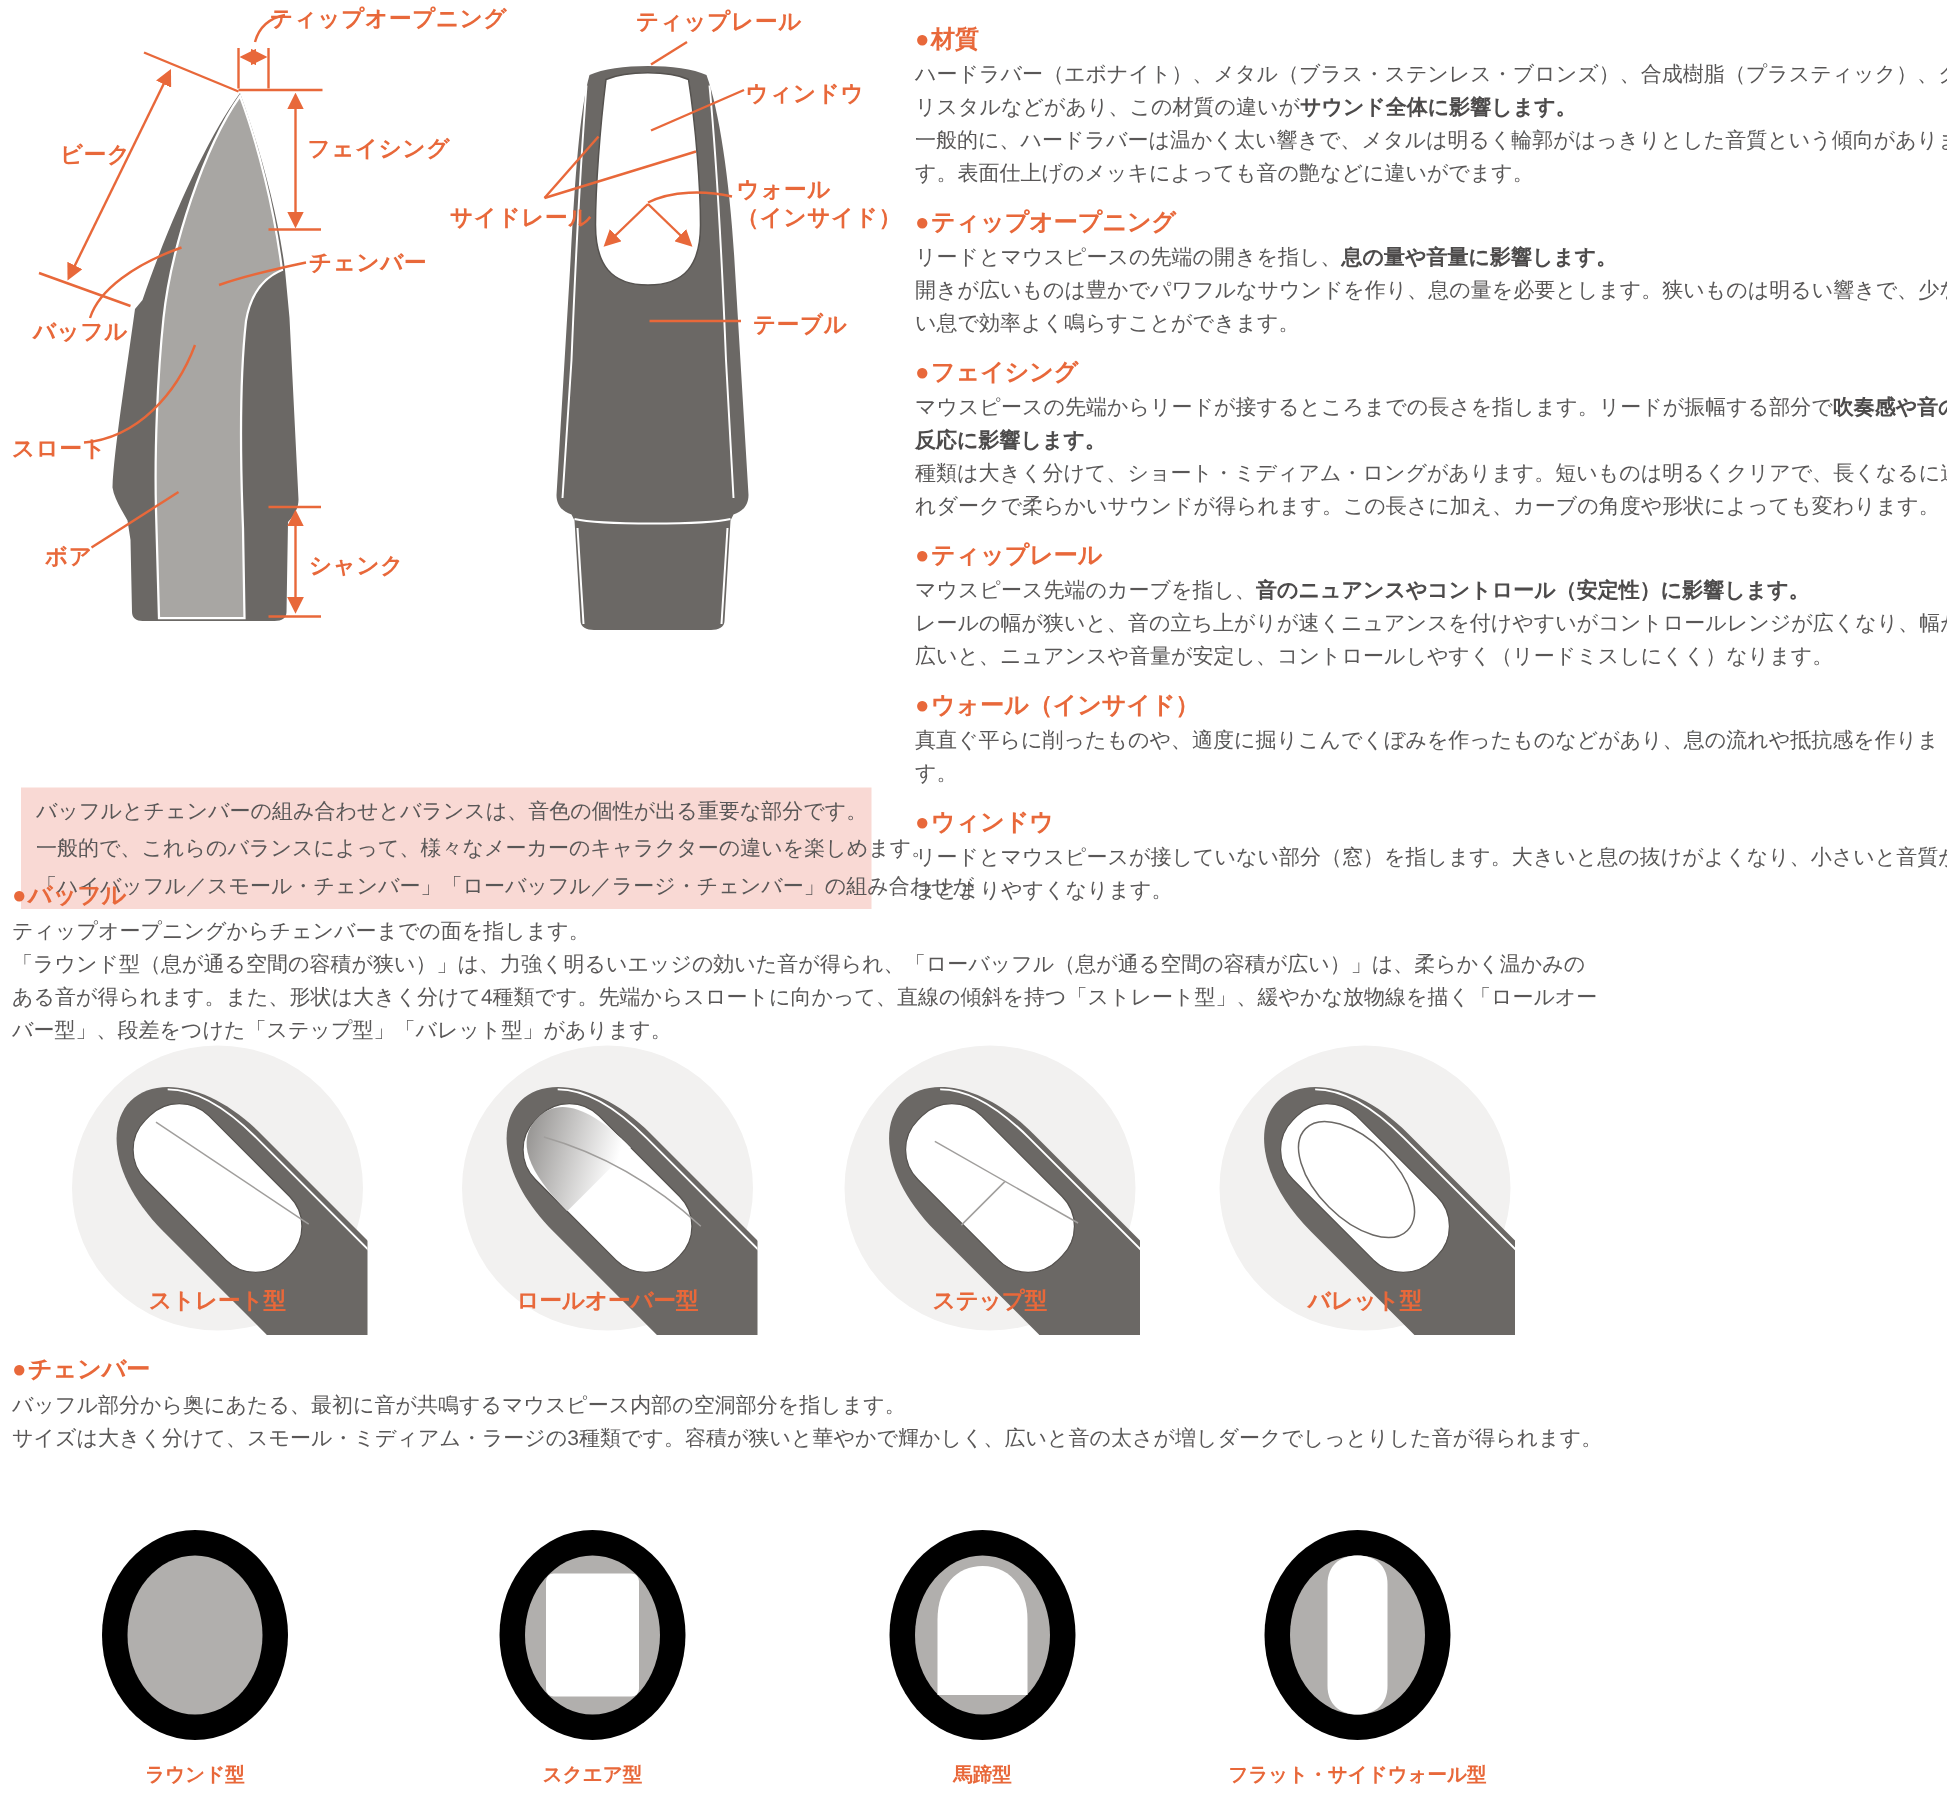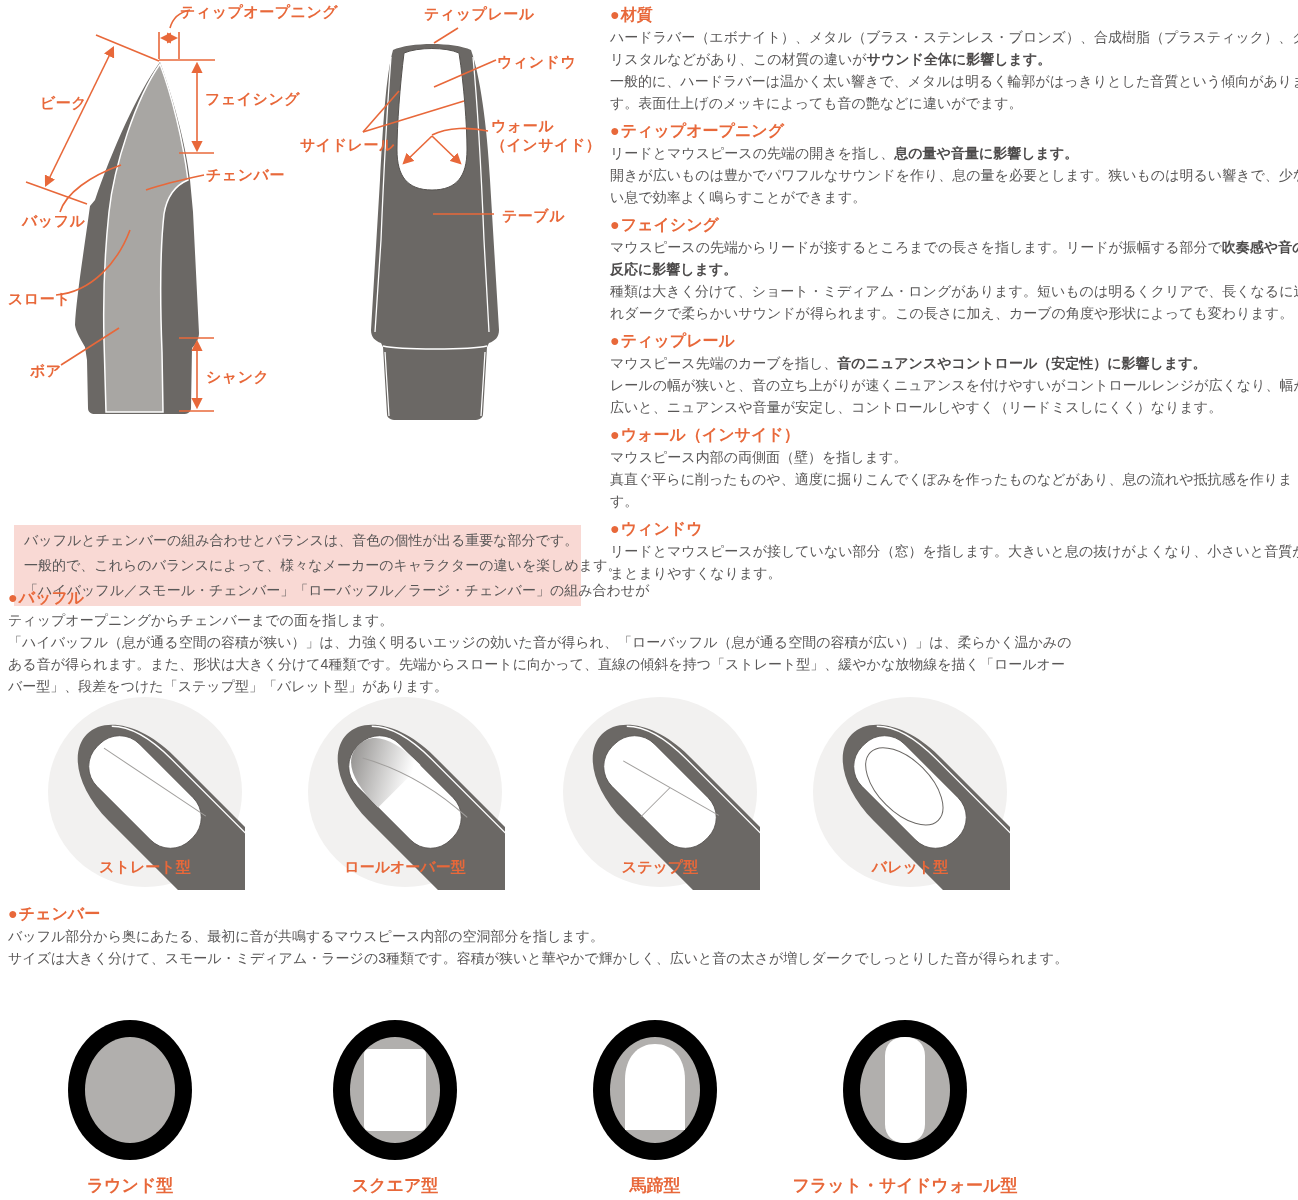--- a/index.html
+++ b/index.html
@@ -6,35 +6,35 @@
     --orange:#e8683a; --body:#595757; --dark:#6b6865; --light:#a8a6a3;
     --pink:#f9d9d4; --figbg:#f2f1f0; --chgray:#b1afad;
   }
   html,body{margin:0;padding:0;background:#fff;}
   .canvas{position:relative;width:1298px;height:1200px;background:#fff;overflow:hidden;
           font-family:"Liberation Sans","DejaVu Sans",sans-serif;}
   svg{position:absolute;}
   .olabel{position:absolute;color:var(--orange);font-weight:bold;font-size:15px;
           letter-spacing:.5px;white-space:nowrap;}
   .info-col{position:absolute;left:610px;top:4px;width:688px;}
-  .sec{margin:0 0 6px 0;}
+  .sec{margin:12px 0 6px 0;}
   .sec-h{color:var(--orange);font-size:16px;font-weight:bold;line-height:22px;}
   .sec-h .bul{margin-right:1px;}
   .ln{color:var(--body);font-size:14px;line-height:22px;white-space:nowrap;}
   .ln b{font-weight:bold;color:#4d4b4b;}
   .note-box{position:absolute;left:14px;top:481px;width:567px;background:var(--pink);
             padding:3px 10px;box-sizing:border-box;margin-top:44px;}
   .note-box .ln{line-height:25px;}
   .block{position:absolute;}
   .fig{position:absolute;width:260px;text-align:center;}
   .fig .flabel{position:absolute;width:100%;text-align:center;color:var(--orange);
                font-weight:bold;font-size:15px;white-space:nowrap;}
   .cfig{position:absolute;width:260px;text-align:center;}
   .cfig svg{position:static;display:block;margin:0 auto;}
-  .cfig .flabel{margin-top:8px;color:var(--orange);font-weight:bold;font-size:17px;
+  .cfig .flabel{margin-top:8px;color:var(--orange);font-weight:bold;font-size:13px;
                 white-space:nowrap;}
 </style>
 </head>
 <body>
 
 <div class="canvas">
 
   <svg style="left:0;top:0" width="340" height="450" viewBox="0 0 340 450">
     <defs>
       <marker id="ah1" viewBox="0 0 10 10" refX="8" refY="5" markerWidth="7" markerHeight="7" orient="auto-start-reverse">
@@ -142,42 +142,41 @@
         <div class="ln"><span>れダークで柔らかいサウンドが得られます。この長さに加え、カーブの角度や形状によっても変わります。</span></div>
       </div>
       <div class="sec">
         <div class="sec-h"><span class="bul">●</span><span>ティップレール</span></div>
         <div class="ln"><span>マウスピース先端のカーブを指し、</span><b>音のニュアンスやコントロール（安定性）に影響します。</b></div>
         <div class="ln"><span>レールの幅が狭いと、音の立ち上がりが速くニュアンスを付けやすいがコントロールレンジが広くなり、幅が</span></div>
         <div class="ln"><span>広いと、ニュアンスや音量が安定し、コントロールしやすく（リードミスしにくく）なります。</span></div>
       </div>
       <div class="sec">
         <div class="sec-h"><span class="bul">●</span><span>ウォール（インサイド）</span></div>
-        <div class="ln"><span>マウスピース内部の両側面（壁）を指します。</span></div>
         <div class="ln"><span>真直ぐ平らに削ったものや、適度に掘りこんでくぼみを作ったものなどがあり、息の流れや抵抗感を作りま</span></div>
         <div class="ln"><span>す。</span></div>
       </div>
       <div class="sec">
         <div class="sec-h"><span class="bul">●</span><span>ウィンドウ</span></div>
         <div class="ln"><span>リードとマウスピースが接していない部分（窓）を指します。大きいと息の抜けがよくなり、小さいと音質が</span></div>
         <div class="ln"><span>まとまりやすくなります。</span></div>
       </div>
     </div>
 
   <div class="note-box">
       <div class="ln"><span>バッフルとチェンバーの組み合わせとバランスは、音色の個性が出る重要な部分です。</span></div>
       <div class="ln"><span>一般的で、これらのバランスによって、様々なメーカーのキャラクターの違いを楽しめます。</span></div>
       <div class="ln"><span>「ハイバッフル／スモール・チェンバー」「ローバッフル／ラージ・チェンバー」の組み合わせが</span></div>
     </div>
 
   <div class="block" style="left:8px;top:587px;width:1284px">
     <div class="sec-h"><span class="bul">●</span><span>バッフル</span></div>
     <div>
         <div class="ln"><span>ティップオープニングからチェンバーまでの面を指します。</span></div>
-        <div class="ln"><span>「ハイバッフル（息が通る空間の容積が狭い）」は、力強く明るいエッジの効いた音が得られ、「ローバッフル（息が通る空間の容積が広い）」は、柔らかく温かみの</span></div>
+        <div class="ln"><span>「ラウンド型（息が通る空間の容積が狭い）」は、力強く明るいエッジの効いた音が得られ、「ローバッフル（息が通る空間の容積が広い）」は、柔らかく温かみの</span></div>
         <div class="ln"><span>ある音が得られます。また、形状は大きく分けて4種類です。先端からスロートに向かって、直線の傾斜を持つ「ストレート型」、緩やかな放物線を描く「ロールオー</span></div>
         <div class="ln"><span>バー型」、段差をつけた「ステップ型」「バレット型」があります。</span></div>
       </div>
   </div>
 
   <div class="fig" style="left:15px;top:694px">
     <svg style="position:static" width="200" height="196" viewBox="0 0 200 196">
       <ellipse cx="100" cy="98" rx="97" ry="95" fill="#f2f1f0"></ellipse>
       <g transform="rotate(45 100 98)">
         <path d="M95,52 L285,52 L285,144 L95,144 C48,144 18,122 18,98 C18,74 48,52 95,52 Z" fill="#6b6865"></path>

